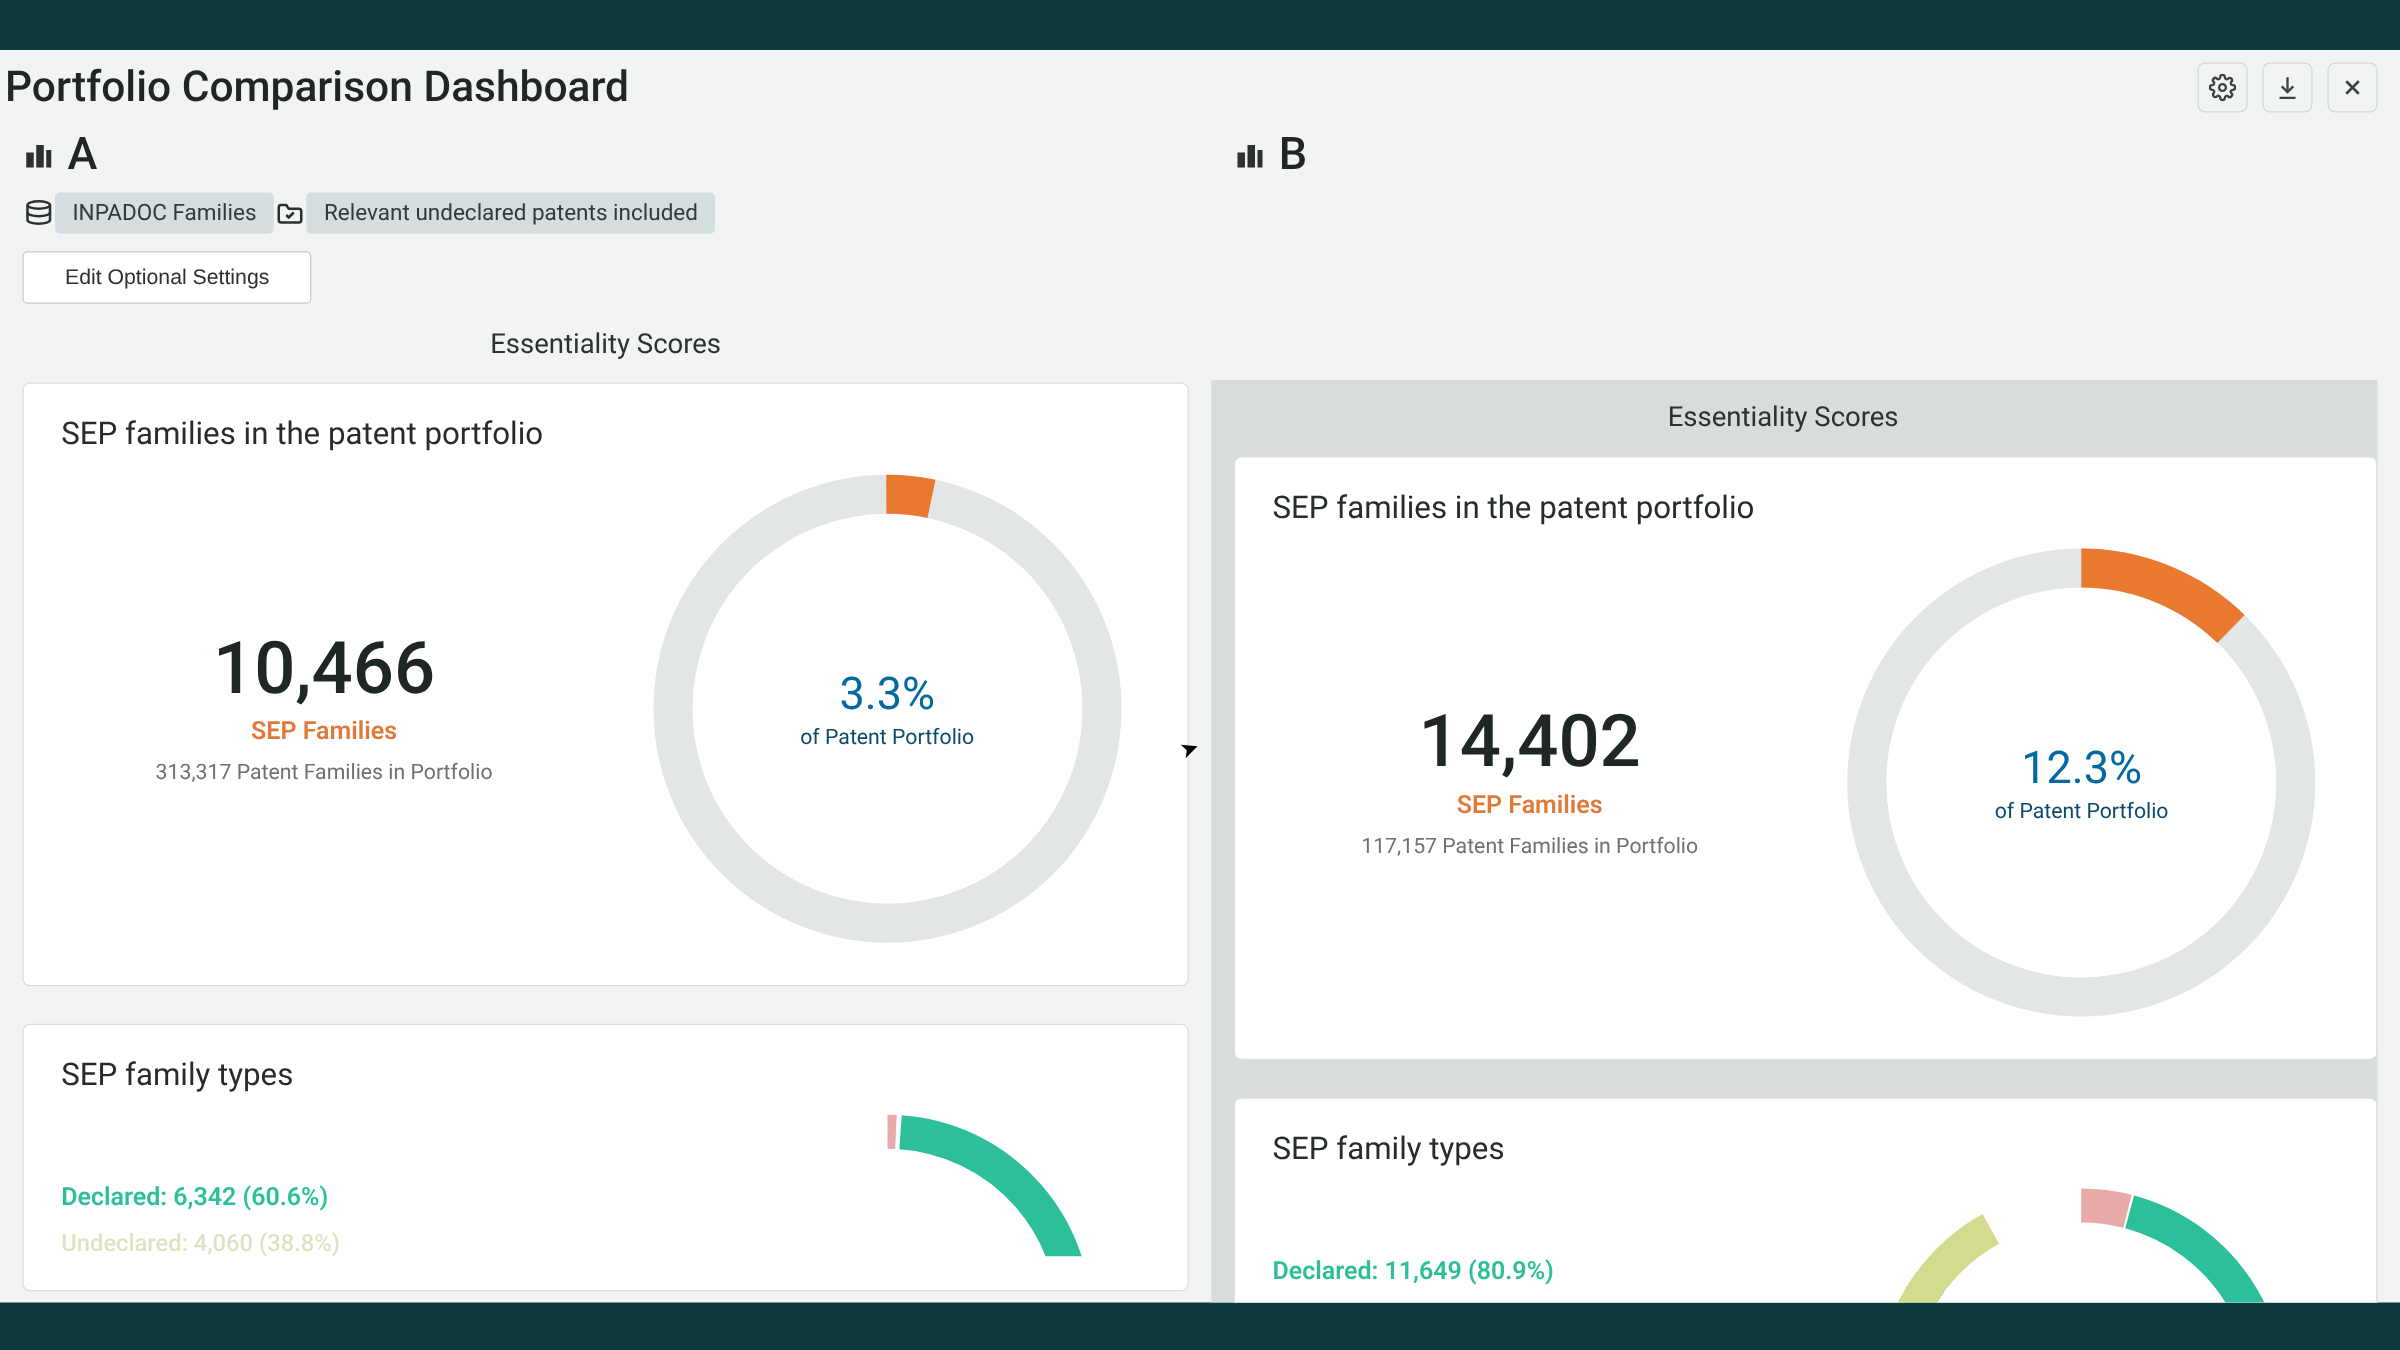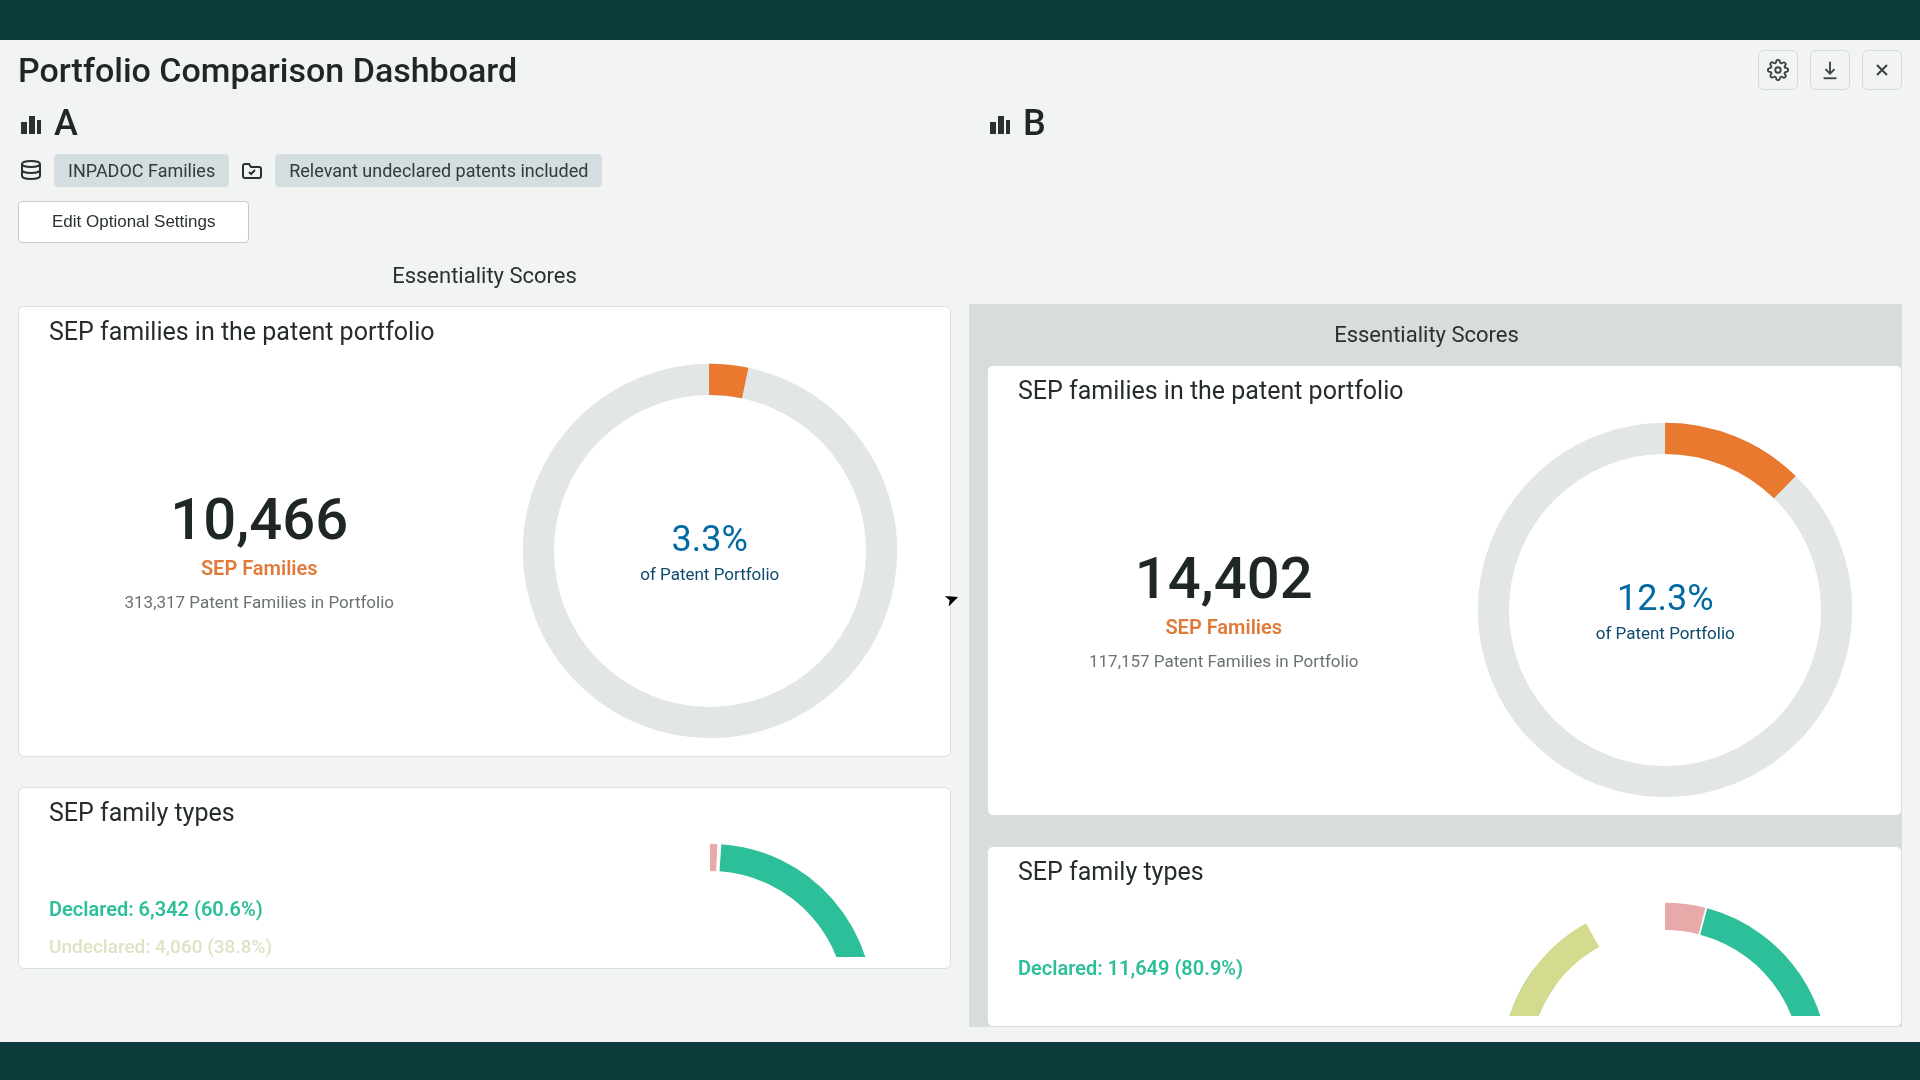--- a/index.html
+++ b/index.html
@@ -16,21 +16,21 @@
     left: 0;
     right: 0;
     height: 1002px;
     background: #f2f4f4;
     overflow: hidden;
   }
   .header-row {
     display: flex;
     align-items: flex-start;
     justify-content: space-between;
-    padding: 10px 18px 0 18px;
+    padding: 10px 18px 0 4px;
   }
   .page-title {
     font-size: 34px;
     font-weight: 500;
     color: #1f2626;
   }
   .header-actions {
     display: flex;
     gap: 12px;
   }
@@ -67,21 +67,20 @@
     width: 26px;
     height: 26px;
     display: flex;
     align-items: flex-end;
     justify-content: center;
     color: #2a3131;
   }
   .chips-row {
     display: flex;
     align-items: center;
-    gap: 10px;
     margin-bottom: 14px;
   }
   .chip-icon {
     width: 26px;
     height: 26px;
     display: flex;
     align-items: center;
     justify-content: center;
     color: #2a3131;
   }
@@ -105,21 +104,21 @@
   .section-title {
     font-size: 22px;
     color: #2a3131;
     margin-bottom: 18px;
     text-align: center;
   }
   .card {
     background: #fff;
     border: 1px solid #d9dede;
     border-radius: 6px;
-    padding: 10px 30px;
+    padding: 26px 30px;
     margin-bottom: 30px;
   }
   .card-title {
     font-size: 25px;
     color: #262c2c;
     margin-bottom: 10px;
   }
   .sep-row {
     display: flex;
     align-items: center;

